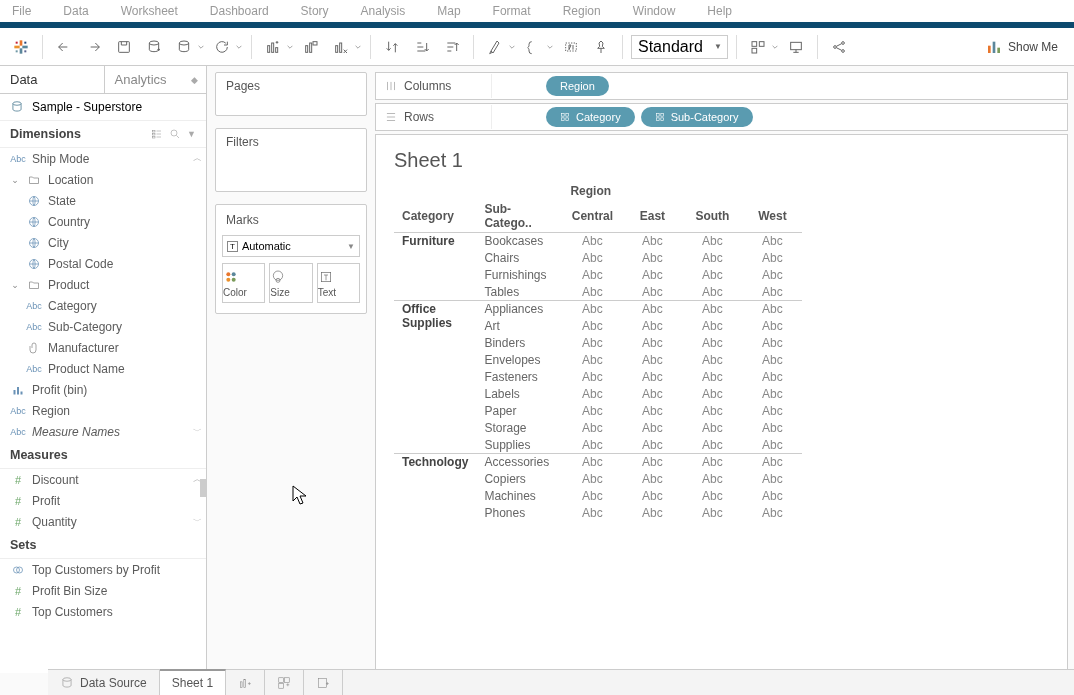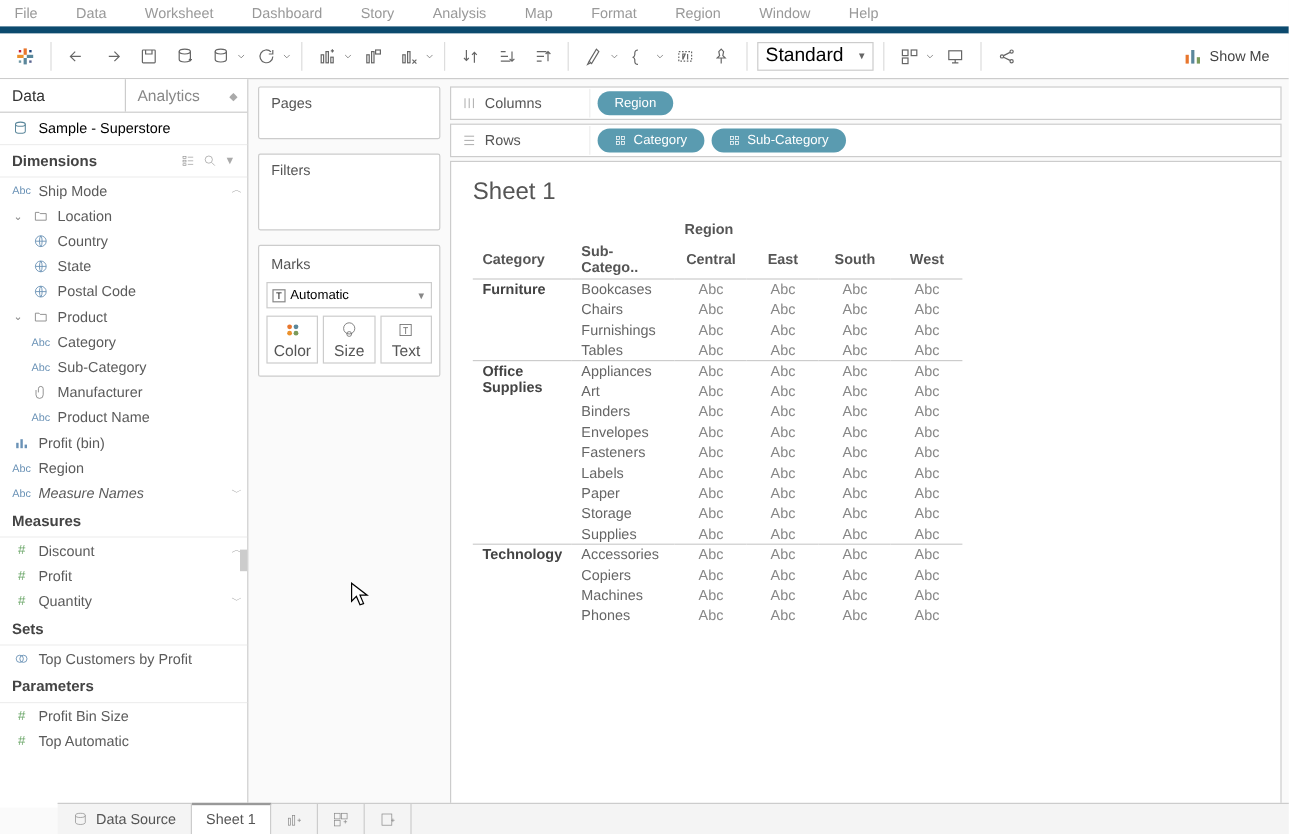--- a/index.html
+++ b/index.html
@@ -56,26 +56,26 @@
 .tree-item .caret-r { color:#aaa; font-size:9px; }
 
 
 .shelves { width: 160px; padding-left: 8px; display:flex; flex-direction:column; gap:12px; margin-top:6px;}
 .shelf-card { border:1px solid #ccc; border-radius:2px; background:#fff;}
 .shelf-title { padding:6px 10px 22px 10px; font-size:12px; color:#555;}
 .marks-card { border:1px solid #ccc; border-radius:2px; background:#fff; padding:6px;}
 .marks-title { padding:2px 4px 8px 4px; color:#555; }
 .mark-type { width: 100%; height: 22px; border:1px solid #ccc; font-size:11px; padding:0 4px; display:flex; align-items:center; justify-content:space-between; margin-bottom:6px; cursor:pointer;}
 .mark-row { display:flex; gap:4px; margin-bottom:4px;}
-.mark-btn { flex:1; height:40px; border:1px solid #ccc; display:flex; flex-direction:column; align-items:center; justify-content:center; gap:2px; font-size:13px; color:#555; cursor:pointer;}
+.mark-btn { flex:1; height:40px; border:1px solid #ccc; display:flex; flex-direction:column; justify-content:center; gap:2px; font-size:10px; color:#555; cursor:pointer;}
 .mark-btn svg { width:16px; height:16px; }
 
 
 .ws-area { flex:1; display:flex; flex-direction:column; margin-left:8px; margin-top:0;}
-.shelf-row { display:flex; align-items:center; border:1px solid #ccc; background:#fff; margin-bottom:3px;}
+.shelf-row { display:flex; align-items:center; border:1px solid #ccc; background:#fff; margin-bottom:3px;gap:48px;}
 .shelf-lbl { width:116px; padding:5px 8px; display:flex; gap:6px; align-items:center; color:#555; font-size:12px; border-right:1px solid #eee;}
 .shelf-lbl svg { width:14px; height:14px; stroke:#888; fill:none; }
 .pills { flex:1; display:flex; gap:6px; padding:3px 6px; }
 .pill { background:#5a9bb0; color:#fff; border-radius:10px; height:20px; padding:0 14px; display:flex; align-items:center; gap:6px; font-size:11px;}
 .pill svg { width:10px; height:10px; fill:none; stroke:#fff; stroke-width:1.5;}
 
 .viz { border:1px solid #ccc; background:#fff; flex:1; padding:14px 18px; overflow:hidden;}
 .viz-title { font-size:20px; font-weight:400; color:#555; margin-bottom:10px;}
 .viz-table { font-size:12px; color:#666; border-collapse:collapse;}
 .viz-table th { font-weight:600; text-align:left; padding:2px 8px; color:#555;}
@@ -365,38 +365,47 @@
           </span>
           <span class="lbl">Location</span>
         </div>
         <div class="tree-item ind1">
           <span class="ico globe">
             <svg width="12" height="12" viewBox="0 0 24 24" fill="none" stroke="#6a92b6" stroke-width="1.5">
               <circle cx="12" cy="12" r="9"></circle>
               <path d="M3 12h18M12 3c3 3 3 15 0 18M12 3c-3 3-3 15 0 18"></path>
             </svg>
           </span>
-          <span class="lbl">Country</span>
+          <span class="lbl">State</span>
         </div>
         <div class="tree-item ind1">
           <span class="ico globe">
             <svg width="12" height="12" viewBox="0 0 24 24" fill="none" stroke="#6a92b6" stroke-width="1.5">
               <circle cx="12" cy="12" r="9"></circle>
               <path d="M3 12h18M12 3c3 3 3 15 0 18M12 3c-3 3-3 15 0 18"></path>
             </svg>
           </span>
-          <span class="lbl">State</span>
+          <span class="lbl">Country</span>
         </div>
         <div class="tree-item ind1">
           <span class="ico globe">
             <svg width="12" height="12" viewBox="0 0 24 24" fill="none" stroke="#6a92b6" stroke-width="1.5">
               <circle cx="12" cy="12" r="9"></circle>
               <path d="M3 12h18M12 3c3 3 3 15 0 18M12 3c-3 3-3 15 0 18"></path>
             </svg>
           </span>
+          <span class="lbl">City</span>
+        </div>
+        <div class="tree-item ind1">
+          <span class="ico globe">
+            <svg width="12" height="12" viewBox="0 0 24 24" fill="none" stroke="#6a92b6" stroke-width="1.5">
+              <circle cx="12" cy="12" r="9"></circle>
+              <path d="M3 12h18M12 3c3 3 3 15 0 18M12 3c-3 3-3 15 0 18"></path>
+            </svg>
+          </span>
           <span class="lbl">Postal Code</span>
         </div>
         <div class="tree-item">
           <span class="exp">⌄</span>
           <span class="ico">
             <svg width="12" height="12" viewBox="0 0 24 24" fill="none" stroke="#888" stroke-width="1.5">
               <path d="M3 6h6l2 2h10v11H3z"></path>
             </svg>
           </span>
           <span class="lbl">Product</span>
@@ -468,31 +477,28 @@
         <div class="tree-item">
           <span class="ico">
             <svg width="12" height="12" viewBox="0 0 24 24" fill="none" stroke="#6a92b6" stroke-width="1.5">
               <circle cx="9" cy="12" r="6"></circle>
               <circle cx="15" cy="12" r="6"></circle>
             </svg>
           </span>
           <span class="lbl">Top Customers by Profit</span>
         </div>
       </div>
-    <div class="sect-head">
-        <span>Parameters</span>
-      </div>
     <div class="tree" id="paramstree">
         <div class="tree-item">
           <span class="ico num" style="font-size:11px;color:#6ea86b;">#</span>
           <span class="lbl">Profit Bin Size</span>
         </div>
         <div class="tree-item">
           <span class="ico num" style="font-size:11px;color:#6ea86b;">#</span>
-          <span class="lbl">Top Automatic</span>
+          <span class="lbl">Top Customers</span>
         </div>
       </div>
   </div>
 
   <div class="shelves">
     <div class="shelf-card">
         <div class="shelf-title">Pages</div>
       </div>
     <div class="shelf-card">
         <div class="shelf-title" style="padding-bottom:42px;">Filters</div>

